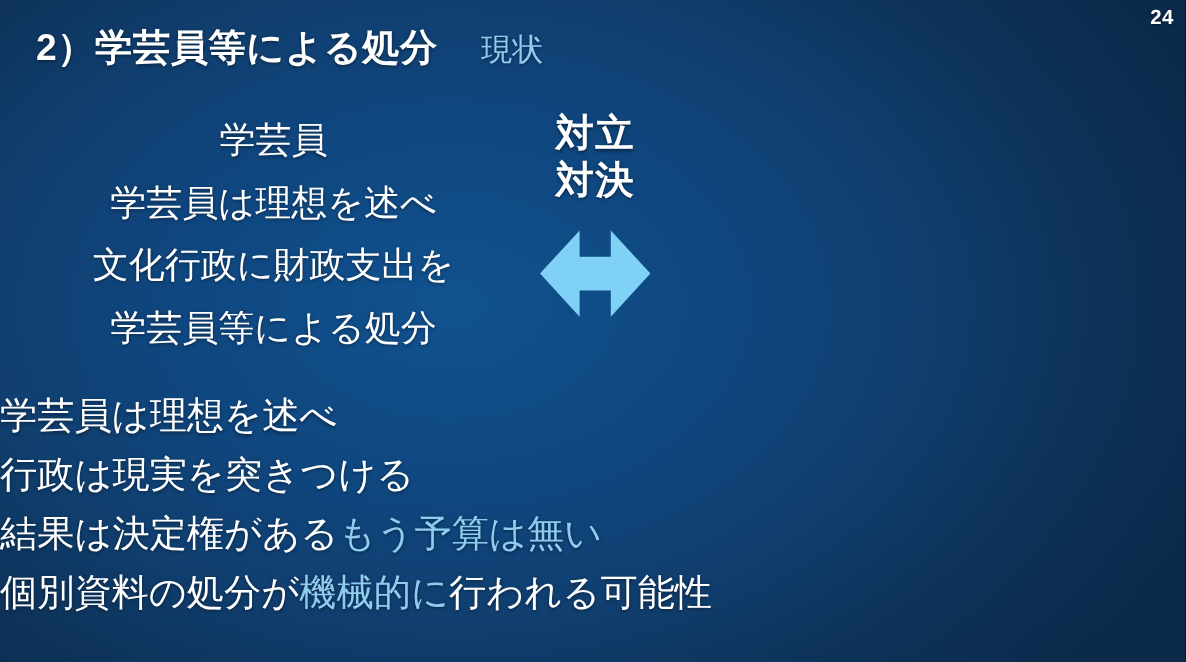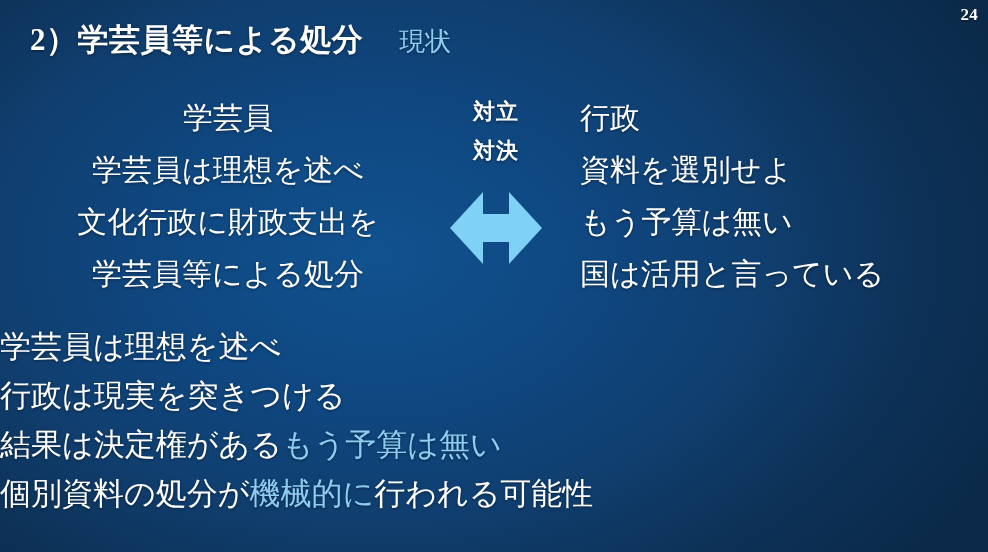--- a/index.html
+++ b/index.html
@@ -6,21 +6,21 @@
   html, body {
     margin: 0;
     padding: 0;
     background: #000;
   }
   .slide {
     position: relative;
     width: 988px;
     height: 552px;
     overflow: hidden;
-    font-family: Liberation Serif, serif;
+    font-family: Liberation Sans, sans-serif;
     background-color: #0d3158;
     background-image:
       radial-gradient(ellipse 70% 85% at 38% 46%, #11528f 0%, #0f4780 32%, #103f70 55%, #0d3258 78%, #0b2a4a 100%);
     color: #ffffff;
     -webkit-font-smoothing: antialiased;
   }
 
   
   .page-number {
     position: absolute;
@@ -83,21 +83,21 @@
 
   
   .center-block {
     position: absolute;
     left: 432px;
     top: 0;
     width: 128px;
     text-align: center;
   }
   .conflict-word {
-    font-size: 22px;
+    font-size: 32px;
     font-weight: bold;
     line-height: 39px;
     color: #ffffff;
     letter-spacing: 1px;
     text-shadow: 0 1px 3px rgba(0,0,0,0.5);
   }
   .arrow-wrap {
     margin-top: 16px;
     display: flex;
     justify-content: center;
@@ -143,26 +143,20 @@
     <div class="center-block">
       <div class="conflict-word">対立</div>
       <div class="conflict-word">対決</div>
       <div class="arrow-wrap">
         <svg width="92" height="84" viewBox="0 0 92 84">
           <polygon fill="#7fd2f5" points="0,42 33,6 33,28 59,28 59,6 92,42 59,78 59,56 33,56 33,78"></polygon>
         </svg>
       </div>
     </div>
 
-    <div class="col col-right">
-      <div class="line">行政</div>
-      <div class="line">資料を選別せよ</div>
-      <div class="line">もう予算は無い</div>
-      <div class="line">国は活用と言っている</div>
-    </div>
 
   </div>
 
   <div class="conclusion">
     <div class="cline"><span>学芸員は理想を述べ</span></div>
     <div class="cline"><span>行政は現実を突きつける</span></div>
     <div class="cline"><span>結果は決定権がある</span><span class="hl">もう予算は無い</span></div>
     <div class="cline"><span>個別資料の処分が</span><span class="hl">機械的に</span><span>行われる可能性</span></div>
   </div>
 

